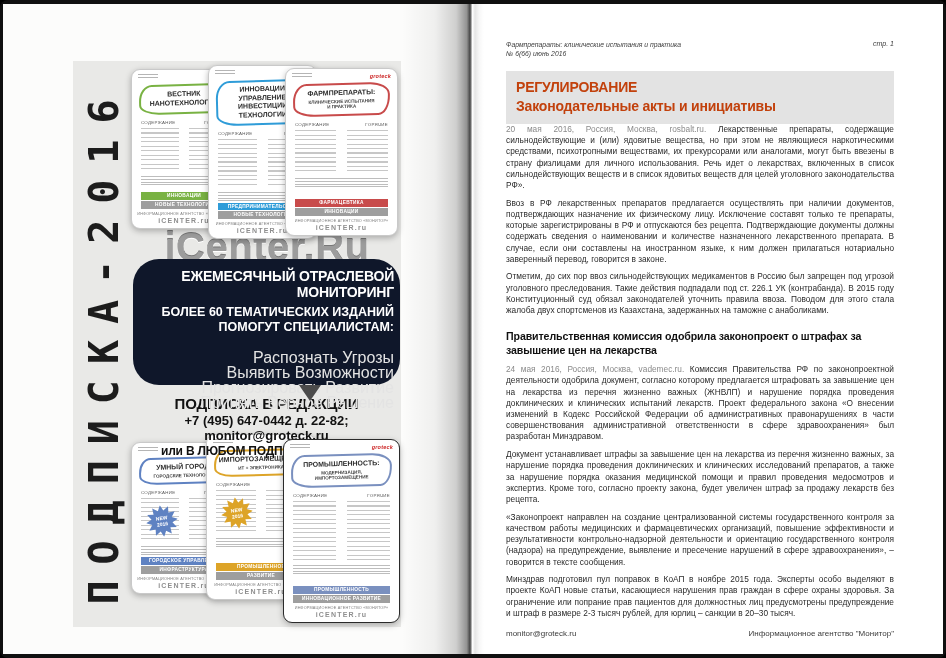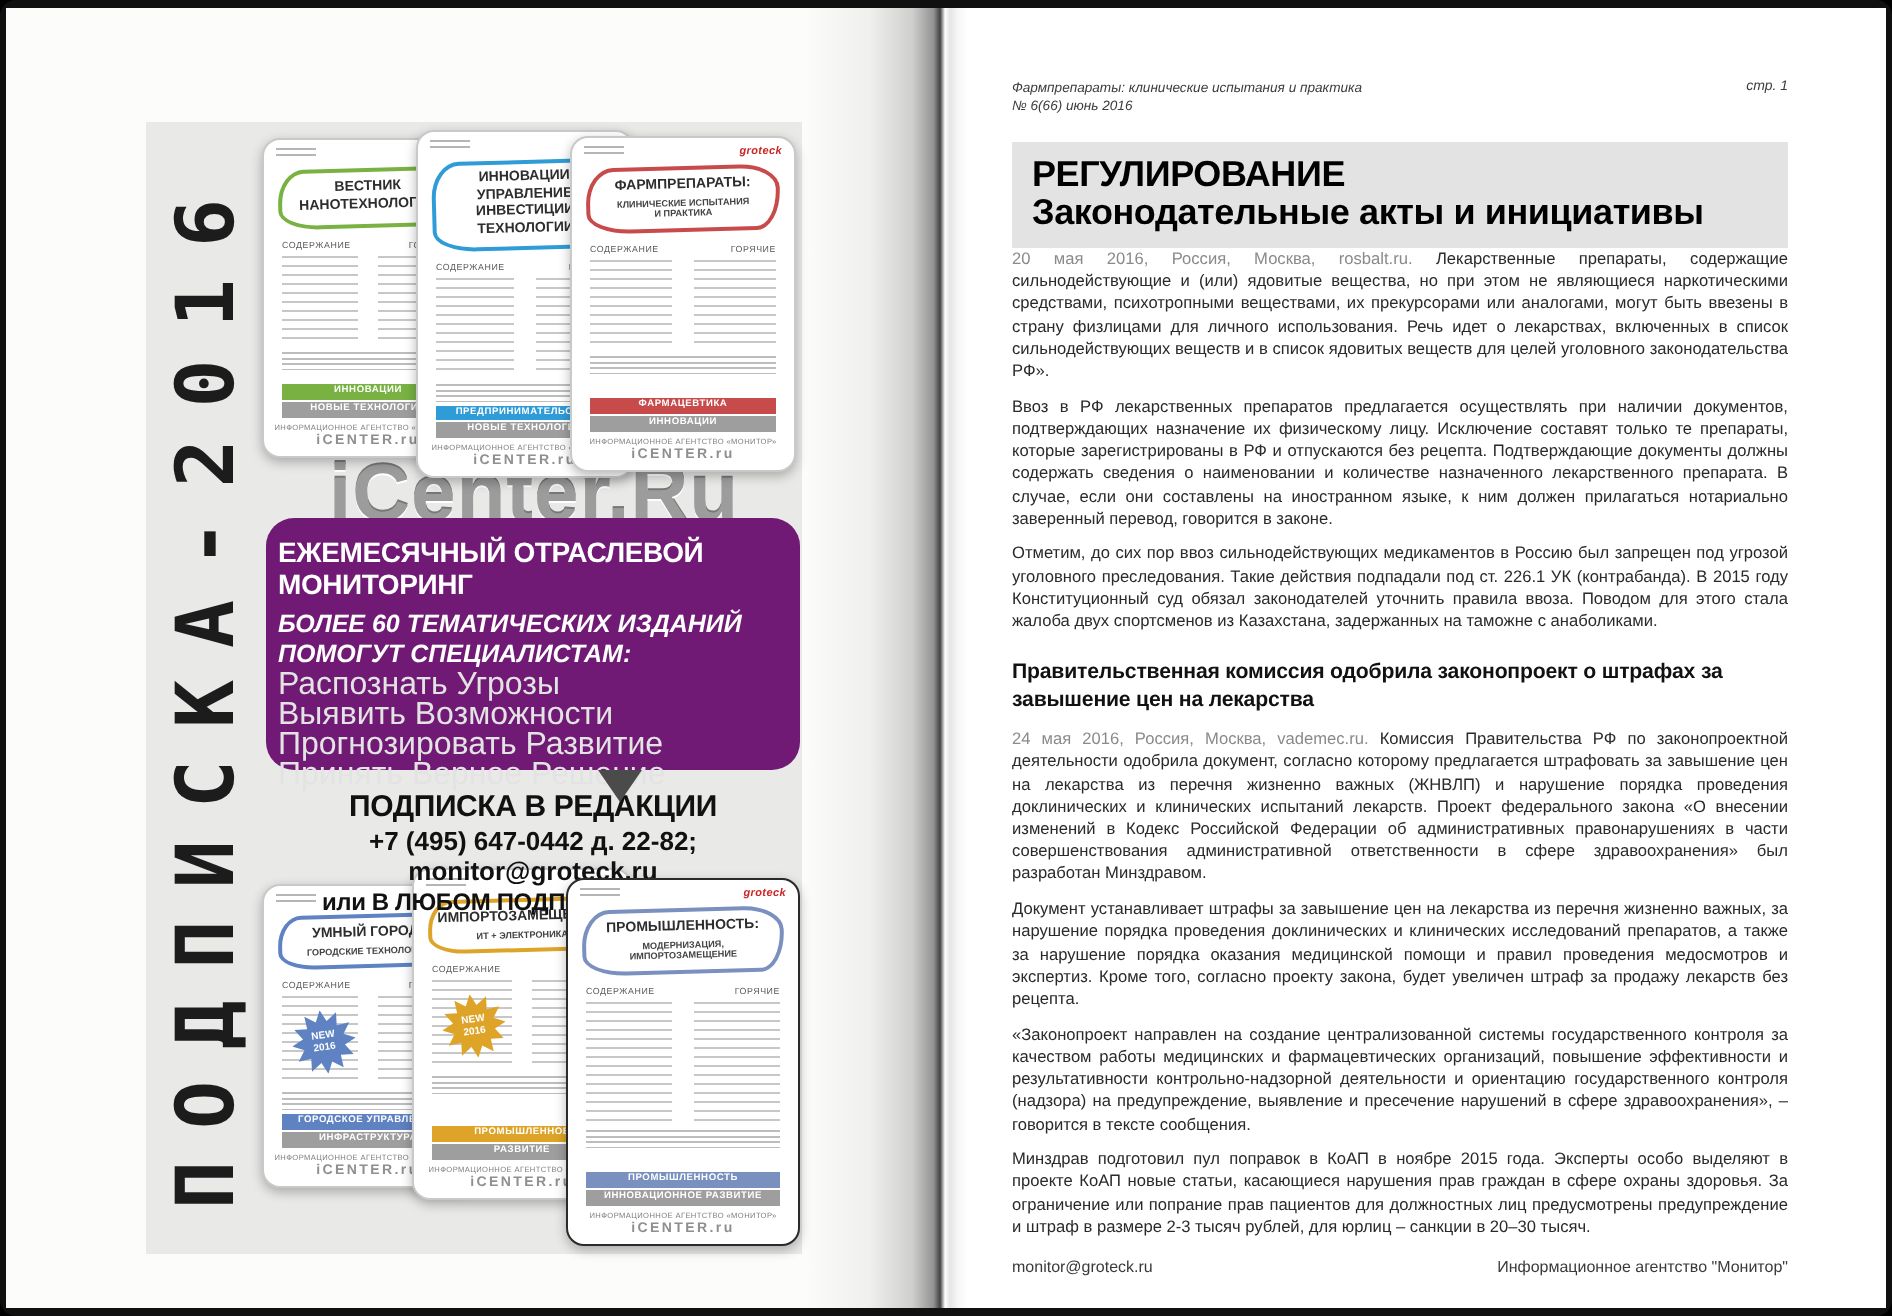--- a/index.html
+++ b/index.html
@@ -64,40 +64,40 @@
   .card-4 { left:58px;  top:381px; width:106px; height:152px; z-index:1; }
   .card-5 { left:133px; top:373px; width:110px; height:166px; z-index:2; }
   .card-6 { left:210px; top:378px; width:117px; height:184px; z-index:3; }
   .card-2 .cover-lines { height:52px; }
   .card-6 .cover-lines { height:60px; }
 
   .site-title { position:absolute; left:62px; top:164px; width:264px; text-align:center;
     font-size:40px; font-weight:bold; color:#9c9c9c; letter-spacing:0.5px;
     text-shadow:0 1px 0 #fff, 0 -1px 0 #777; }
 
-  .bubble { position:absolute; left:60px; top:198px; width:267px; height:126px; background:#701a75;
-    border-radius:14px; color:#fff; text-align:left; padding:9px 6px 0 6px; z-index:4; }
+  .bubble { position:absolute; left:60px; top:198px; width:267px; height:126px; background:#0f172a;
+    border-radius:26px; color:#fff; text-align:right; padding:9px 6px 0 6px; z-index:4; }
   .bubble:after { content:""; position:absolute; left:62%; top:100%; width:0; height:0;
     border-left:11px solid transparent; border-right:11px solid transparent; border-top:16px solid #4b4b4b; }
   .bubble-heading { font-size:14px; font-weight:bold; letter-spacing:-0.2px; margin-bottom:5px; }
-  .bubble-sub { font-size:12.5px; line-height:14.5px; font-weight:bold; white-space:pre-line; margin-bottom:1px;font-style:italic; }
+  .bubble-sub { font-size:12.5px; line-height:14.5px; font-weight:bold; white-space:pre-line; margin-bottom:16px; }
   .bubble-item { font-size:16px; line-height:15px; color:#e3e3e3; }
 
   .subscribe { position:absolute; left:60px; top:334px; width:267px; text-align:center; color:#111; z-index:3; }
   .subscribe-line1 { font-size:15px; font-weight:bold; letter-spacing:-0.2px; }
   .subscribe-line2 { font-size:13px; font-weight:bold; margin:1px 0; }
   .subscribe-line3 { font-size:12px; font-weight:bold; letter-spacing:-0.2px;text-align:right; }
 
   
   .rp-content { position:absolute; left:36px; right:49px; top:36px; }
   .rp-header { display:flex; justify-content:space-between; align-items:flex-start; color:#3c3c3c; }
   .rp-journal { font-size:6.8px; line-height:9px; font-style:italic; }
   .rp-pageno { font-size:7px; font-style:italic; }
   .rp-banner { background:#e3e3e3; margin-top:13px; padding:7px 10px 8px 10px; }
-  .rp-kicker, .rp-banner-title { font-size:18px; line-height:19px; font-weight:bold; color:#000000; letter-spacing:-0.2px; }
+  .rp-kicker, .rp-banner-title { font-size:14px; line-height:19px; font-weight:bold; color:#c2410c; letter-spacing:-0.2px; }
   .article h3 { font-size:10.6px; line-height:14px; font-weight:bold; color:#111; margin:13px 0 7px 0; letter-spacing:-0.1px; }
   .article p { font-size:8.3px; line-height:11.2px; color:#2a2a2a; text-align:justify; margin-bottom:6.5px; }
   .lead { color:#8a8a8a; }
   .rp-footer { position:absolute; left:36px; right:49px; bottom:16px; display:flex; justify-content:space-between;
     font-size:8px; color:#3a3a3a;align-items:center; }
 </style>
 </head>
 <body>
 
 <div class="stage">

